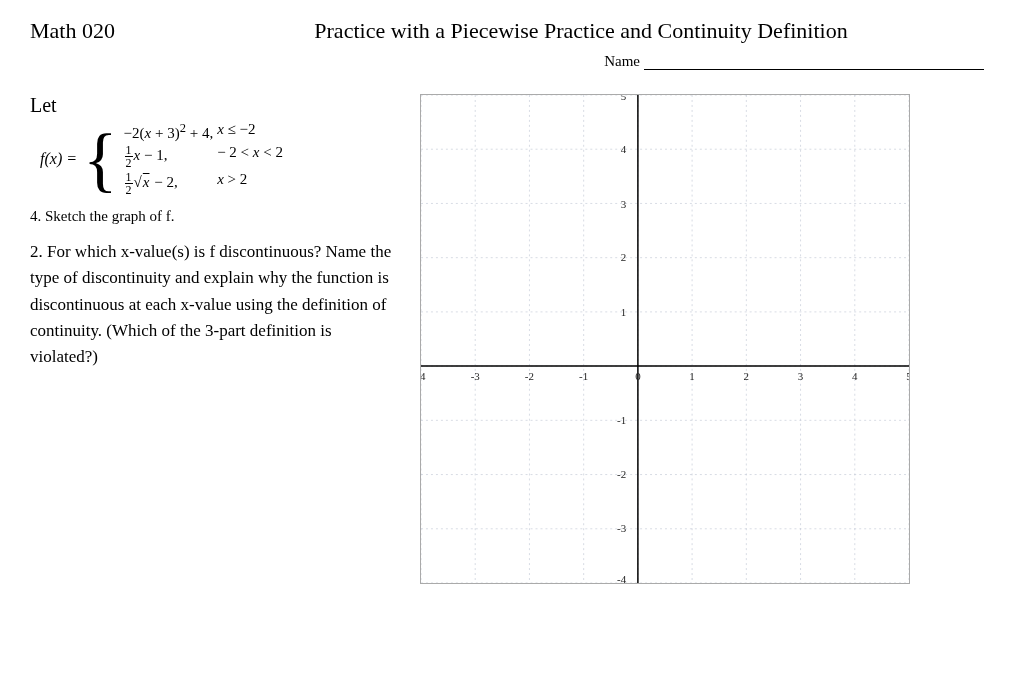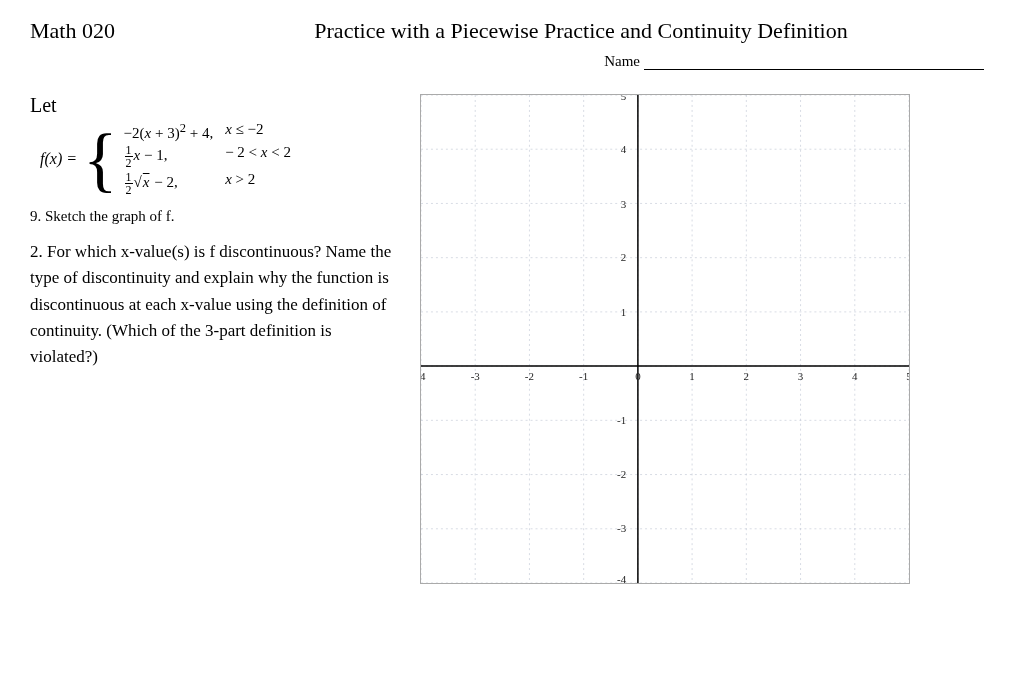--- a/index.html
+++ b/index.html
@@ -77,21 +77,21 @@
     .big-brace {
       font-size: 72px;
       line-height: 1;
       font-weight: 100;
       margin-right: 6px;
       font-family: "Times New Roman", Times, serif;
     }
     .cases-table {
       display: grid;
       grid-template-columns: auto 1fr;
-      gap: 2px 12px;
+      gap: 2px 4px;
       font-size: 15px;
     }
     .case-formula {
       white-space: nowrap;
     }
     .case-condition {
       white-space: nowrap;
     }
     .sketch-label {
       font-size: 15px;
@@ -159,21 +159,21 @@
             <span class="frac">
                 <span class="frac-num">1</span>
                 <span class="frac-den">2</span>
               </span>√<span style="text-decoration:overline; display:inline-block; padding: 0 1px;"><i>x</i></span> − 2,
           </div>
           <div class="case-condition"><i>x</i> &gt; 2</div>
         </div>
       </div>
     </div>
 
-    <div class="sketch-label">9. Sketch the graph of  f.</div>
+    <div class="sketch-label">4. Sketch the graph of  f.</div>
 
     <div class="discontinuity-label">2. For which x-value(s) is  f  discontinuous? Name the type of discontinuity and explain why the function is discontinuous at each x-value using the definition of continuity. (Which of the 3-part definition is violated?)</div>
   </div>
 
   <div class="right-panel">
     <div class="graph-container">
       <svg class="graph-svg" viewBox="0 0 490 490" xmlns="http://www.w3.org/2000/svg">
 
         <defs>
           <style>

